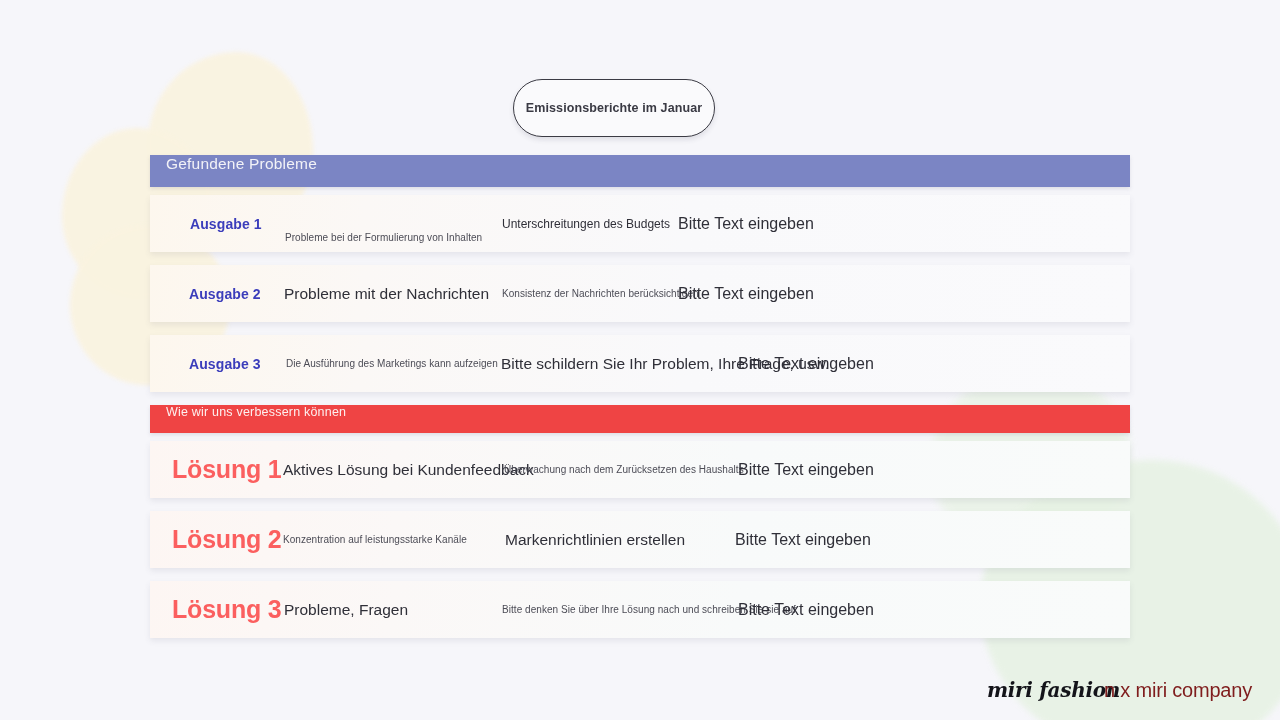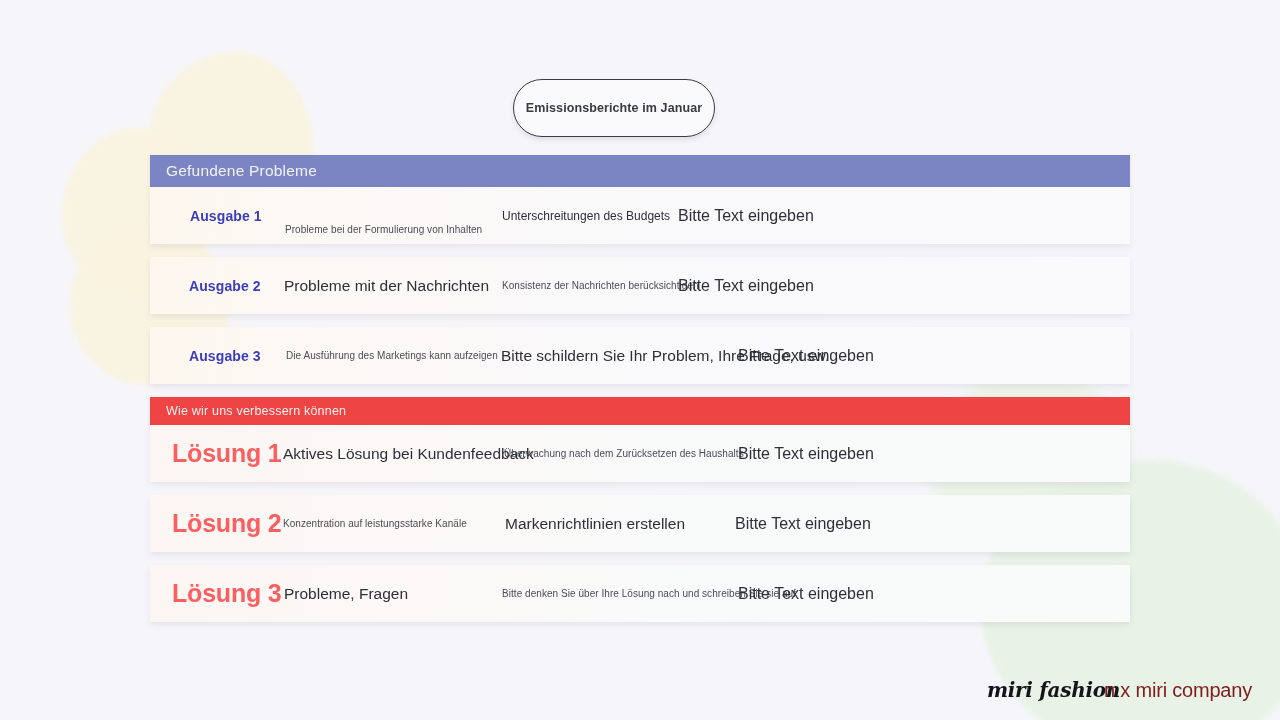--- a/index.html
+++ b/index.html
@@ -106,24 +106,23 @@
     position: absolute;
     left: 150px;
     top: 155px;
     width: 980px;
     z-index: 3;
   }
 
   .section-bar {
     height: 32px;
     display: flex;
-    align-items: center;
     padding-left: 16px;
     box-shadow: 0 2px 4px rgba(70,70,100,.13);
-    margin-bottom: 0;
+    margin-bottom: 8px;
   }
   .section-bar.problems {
     background: #7b85c4;
     height: 32px;
   }
   .section-bar.problems .section-label {
     color: #f2f2f7;
     font-size: 15.5px;
     letter-spacing: .2px;
   }

